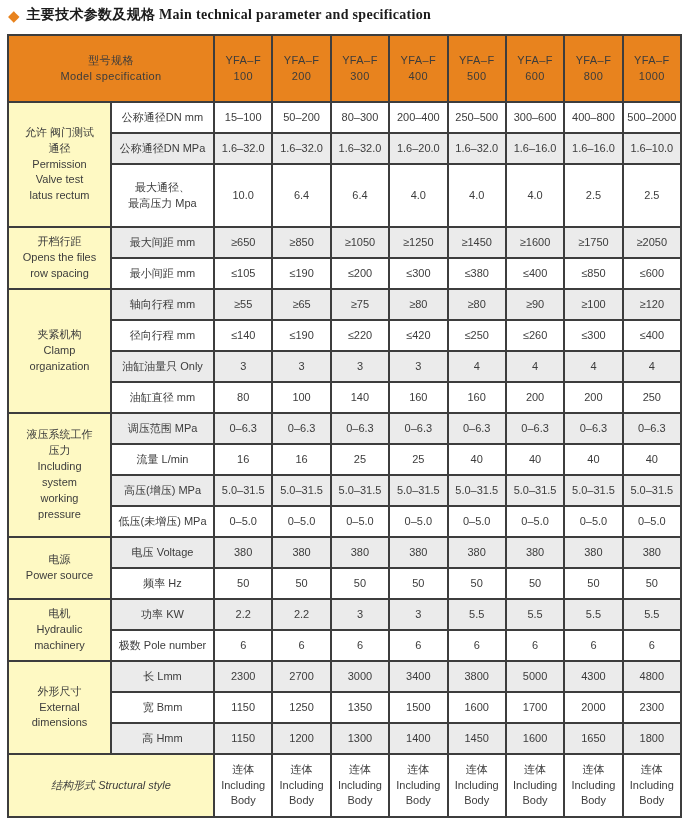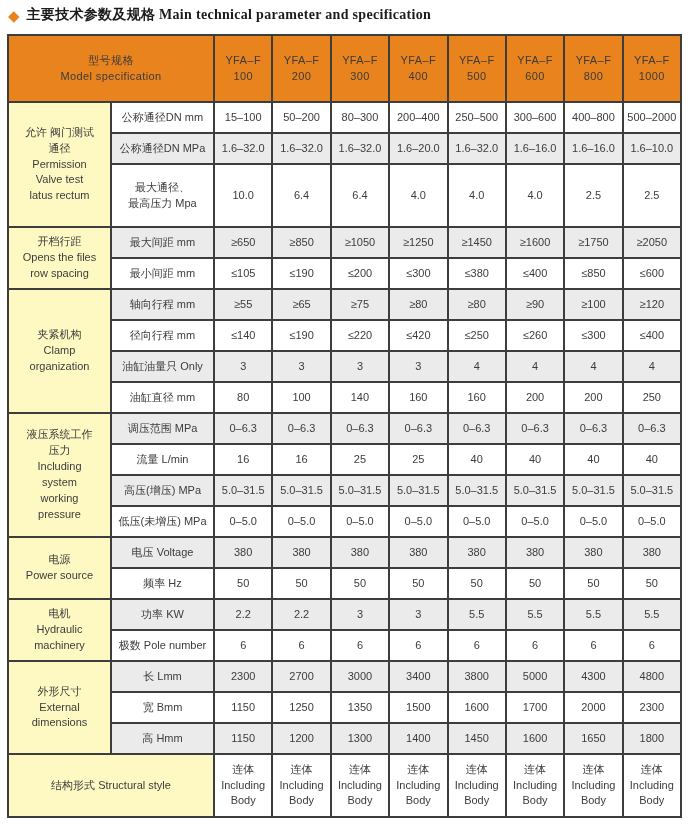--- a/index.html
+++ b/index.html
@@ -52,21 +52,21 @@
     font-weight: normal;
     font-size: 11.5px;
     height: 61px;
     line-height: 1.7;
     letter-spacing: 0.4px;
   }
   tbody tr { height: 31px; }
   tbody tr.tall { height: 63px; }
   td.cat { background: #fef9c3; line-height: 1.5; }
   td.stripe { background: #ebebeb; }
-  td.struct-label { font-size: 11px; }
+  td.struct-label { font-size: 11px; font-style: italic; }
 </style>
 </head>
 <body>
 
 <div class="page">
   <div class="title-row">
     <span class="diamond">◆</span>
     <span class="title-text">主要技术参数及规格 Main technical parameter and specification</span>
   </div>
   <table class="spec">

